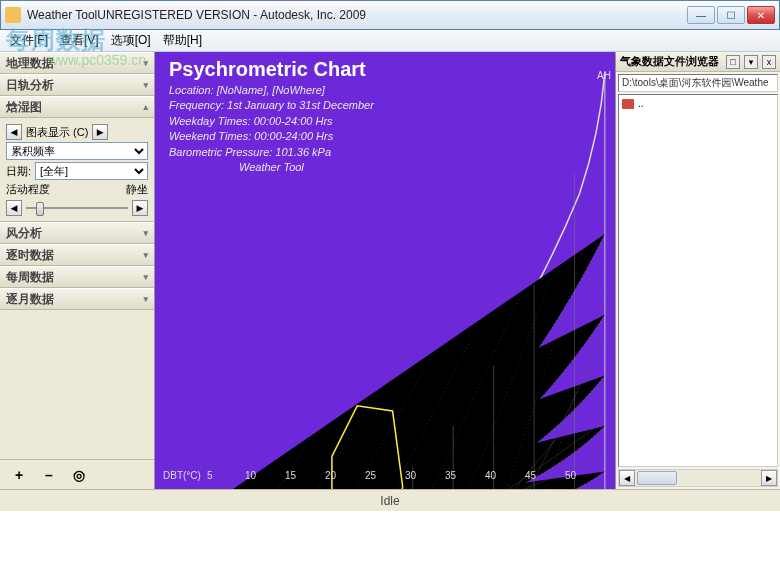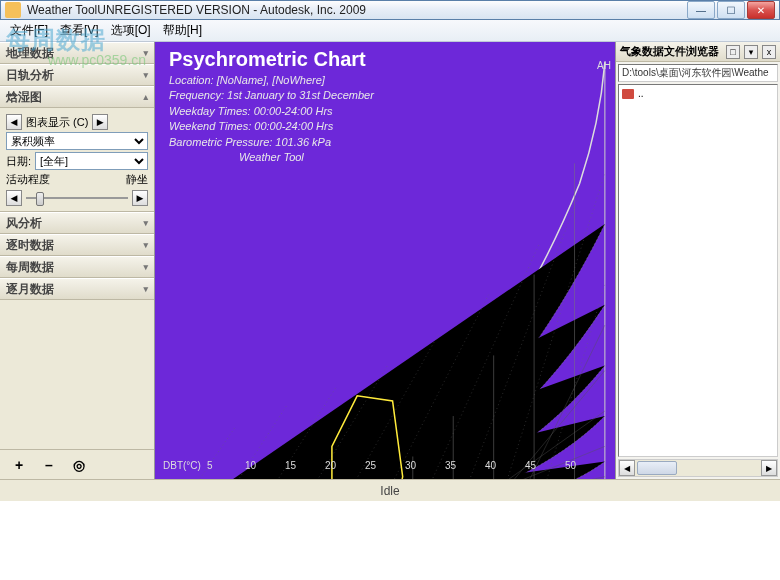--- a/index.html
+++ b/index.html
@@ -1,18 +1,18 @@
 <!DOCTYPE html>
 <html><head>
 <meta charset="utf-8">
 <style>
 * { margin: 0; padding: 0; box-sizing: border-box; font-family: "Microsoft YaHei", "SimSun", Arial, sans-serif; }
 body { background: #fff; width: 780px; height: 580px; overflow: hidden; position: relative; }
 
-.titlebar { height: 20px; background: linear-gradient(#fdfdfe,#e8eef7 45%,#d9e4f1); border: 1px solid #5a7fa8; display: flex; align-items: center; padding: 0 4px; position: relative; }
+.titlebar { height: 30px; background: linear-gradient(#fdfdfe,#e8eef7 45%,#d9e4f1); border: 1px solid #5a7fa8; display: flex; align-items: center; padding: 0 4px; position: relative; }
 .titlebar .icon { width: 16px; height: 16px; background: #f5c05a; border-radius: 2px; margin-right: 6px; }
 .titlebar .title { flex: 1; font-size: 12px; color: #222; }
 .win-controls { display: flex; gap: 2px; }
 .win-btn { width: 28px; height: 18px; border: 1px solid #8aa8c8; border-radius: 2px; display: flex; align-items: center; justify-content: center; font-size: 10px; }
 .win-min, .win-max { background: linear-gradient(#f2f7fc,#cfe0f2); color:#2a4a6b;}
 .win-close { background: linear-gradient(#f3a5a0,#d9534f,#c9302c); color:#fff; border-color:#a83a36;}
 
 .menubar { height: 22px; background: linear-gradient(#f7f9fc,#e8eef5); border-bottom: 1px solid #bfc9d6; display: flex; align-items: center; padding-left: 4px; font-size: 12px; }
 .menubar span { padding: 0 6px; cursor: default; }
 

